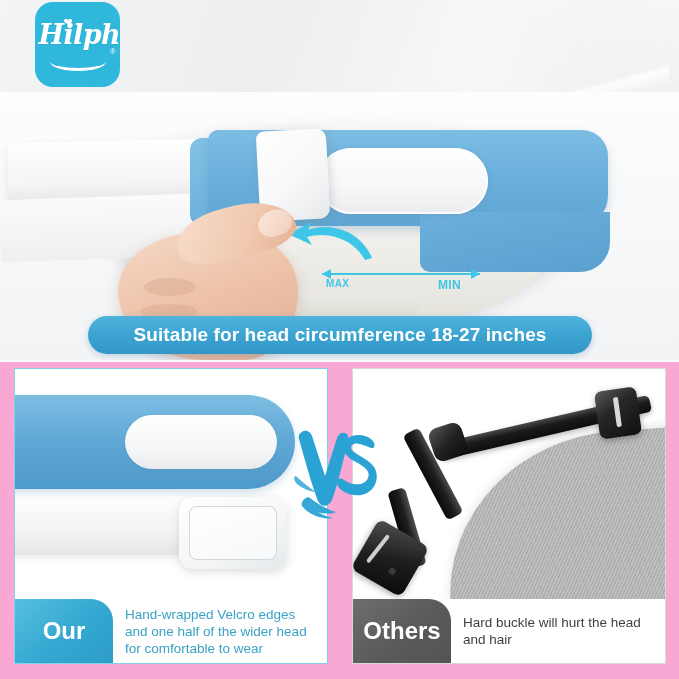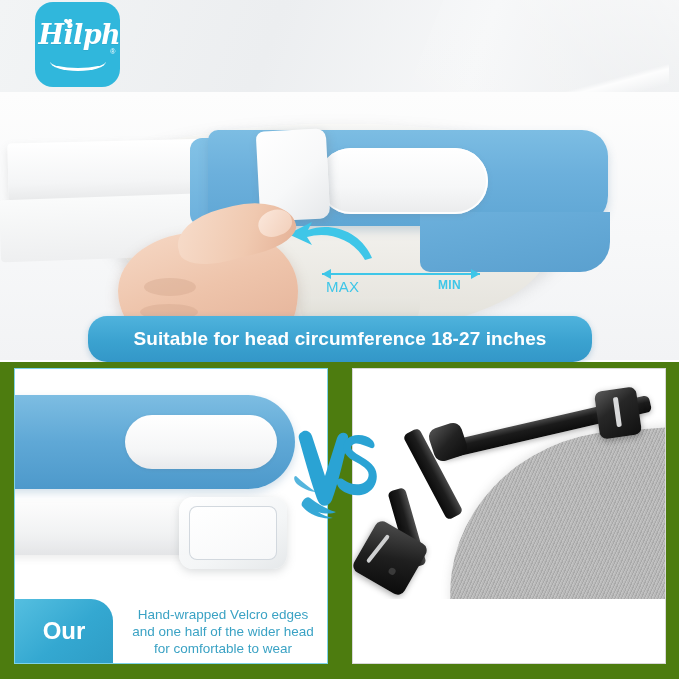--- a/index.html
+++ b/index.html
@@ -227,22 +227,22 @@
     position: absolute;
     right: 0; top: 1px;
     width: 0; height: 0;
     border-top: 5px solid transparent;
     border-bottom: 5px solid transparent;
     border-left: 9px solid #3ec6e8;
   }
   .label-max {
     position: absolute;
     left: 326px; top: 186px;
-    font-size: 15px;
-    font-weight: normal;
+    font-size: 10px;
+    font-weight: bold;
     color: #3ec6e8;
     letter-spacing: 0.3px;
   }
   .label-min {
     position: absolute;
     left: 438px; top: 186px;
     font-size: 12px;
     font-weight: bold;
     color: #3ec6e8;
     letter-spacing: 0.3px;
@@ -281,43 +281,42 @@
   .hand-knuckle {
     position: absolute;
     background: rgba(205,160,135,0.35);
     border-radius: 50%;
   }
 
   
   .banner {
     position: absolute;
     left: 88px; top: 316px;
-    width: 504px; height: 46px;
+    width: 504px; height: 38px;
     border-radius: 19px;
     background: linear-gradient(180deg, #4fb3dd 0%, #3ba2d0 55%, #3397c8 100%);
     display: flex;
     align-items: center;
     justify-content: center;
     box-shadow: 0 2px 6px rgba(60,130,175,0.3);
   }
   .banner-text {
     color: #ffffff;
     font-size: 19px;
     font-weight: bold;
     letter-spacing: 0.1px;
     white-space: nowrap;
   }
 
   
   .panels {
     position: absolute;
     left: 0; top: 362px;
     width: 679px; height: 317px;
-    background: #4d7c0f;
-    text-align: center;
+    background: #f9a8d4;
   }
 
   .panel {
     position: absolute;
     top: 6px;
     width: 312px;
     height: 294px;
     background: #ffffff;
     overflow: hidden;
   }
@@ -604,20 +603,24 @@
       <div class="black-strap3"></div>
       <div class="buckle-top">
         <div class="buckle-top-slot"></div>
       </div>
       <div class="buckle-mid"></div>
       <div class="buckle-bottom">
         <div class="buckle-bottom-slot"></div>
         <div class="buckle-dot"></div>
       </div>
     </div>
+    <div class="caption">
+      <div class="caption-label caption-label-others">Others</div>
+      <div class="caption-text caption-text-others">Hard buckle will hurt the head and hair</div>
+    </div>
   </div>
 
   <svg class="vs-badge" viewBox="0 0 86 96" style="position:absolute; left:292px; top:62px;">
     <g fill="#2aa3d4">
       <path d="M10 8 C 12 6, 18 6, 20 12 L 33 52 L 45 14 C 47 8, 54 7, 56 12 C 57 16, 45 64, 40 76
                C 37 83, 29 84, 26 77 C 20 62, 9 22, 7 15 C 6 11, 8 9, 10 8 Z"></path>
       <path d="M80 16 C 74 10, 60 9, 54 16 C 47 24, 54 33, 62 37 C 71 42, 79 46, 76 54
                C 73 62, 60 62, 52 56 C 48 53, 44 55, 45 60 C 47 68, 62 74, 73 70
                C 84 66, 88 52, 82 43 C 77 35, 64 31, 60 26 C 57 22, 62 18, 68 20
                C 72 21, 76 23, 79 24 C 83 25, 84 20, 80 16 Z"></path>

